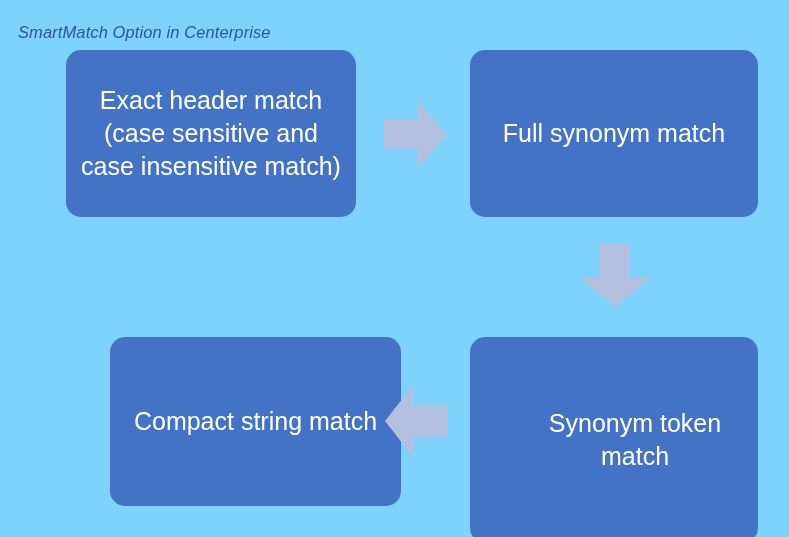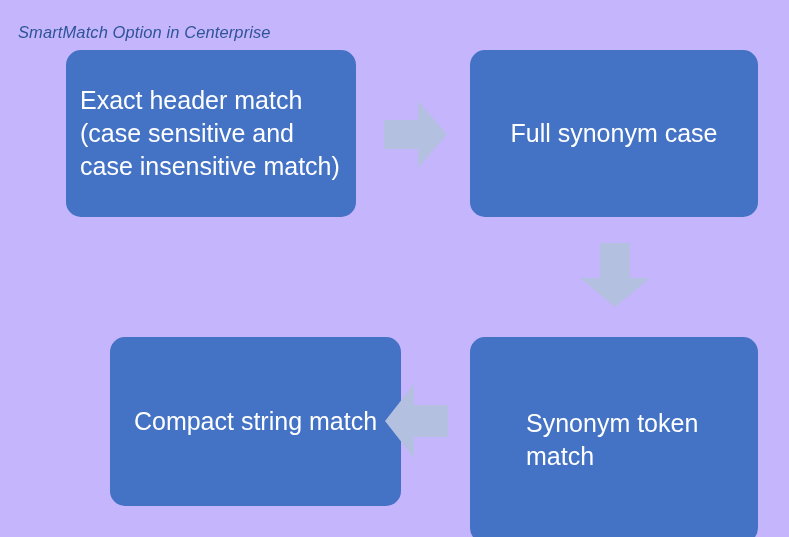--- a/index.html
+++ b/index.html
@@ -7,21 +7,21 @@
     padding: 0;
     background: #ffffff;
   }
   body {
     font-family: "Liberation Sans", sans-serif;
   }
   #canvas {
     position: relative;
     width: 789px;
     height: 537px;
-    background: #c4b5fd;
+    background: #7dd3fc;
     overflow: hidden;
   }
   .diagram-title {
     position: absolute;
     left: 18px;
     top: 22px;
     font-family: "Liberation Sans", sans-serif;
     font-style: italic;
     font-size: 16.5px;
     line-height: 20px;
@@ -31,20 +31,21 @@
   }
   .node {
     position: absolute;
     background: #4472c4;
     border-radius: 15px;
     display: flex;
     align-items: center;
     justify-content: center;
     box-sizing: border-box;
     color: #ffffff;
+    text-align: center;
   }
   .node-label {
     font-family: "Liberation Sans", sans-serif;
     font-size: 25px;
     line-height: 33px;
     color: #ffffff;
     padding: 0 14px;
     white-space: pre-line;
     font-weight: 400;
   }
@@ -106,21 +107,21 @@
 
 <div id="canvas">
 
   <div class="diagram-title">SmartMatch Option in Centerprise</div>
 
   <div class="node" id="node-exact-header-match">
     <span class="node-label">Exact header match (case sensitive and case insensitive match)</span>
   </div>
 
   <div class="node" id="node-full-synonym-match">
-    <span class="node-label">Full synonym case</span>
+    <span class="node-label">Full synonym match</span>
   </div>
 
   <div class="node" id="node-synonym-token-match">
     <span class="node-label">Synonym token match</span>
   </div>
 
   <div class="node" id="node-compact-string-match">
     <span class="node-label">Compact string match</span>
   </div>
 

